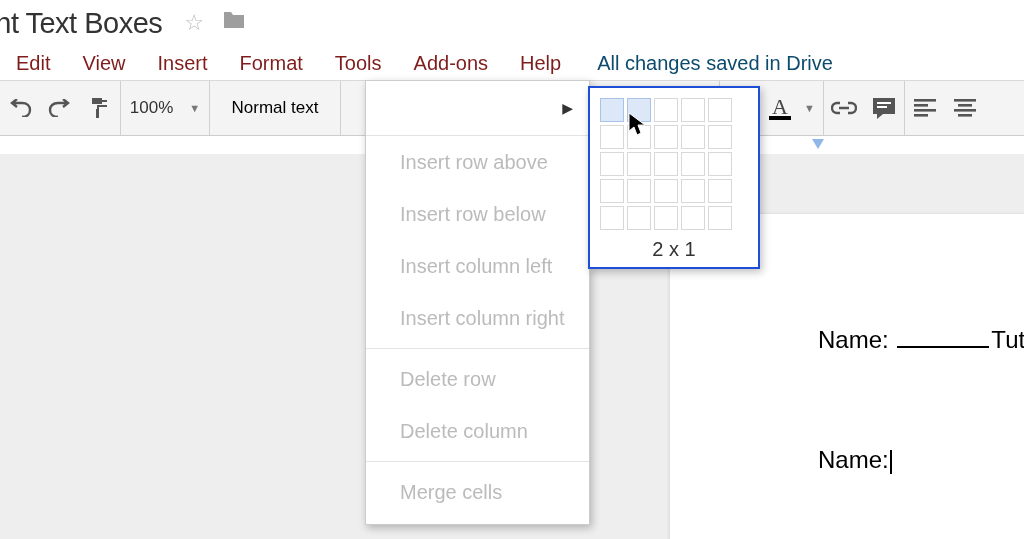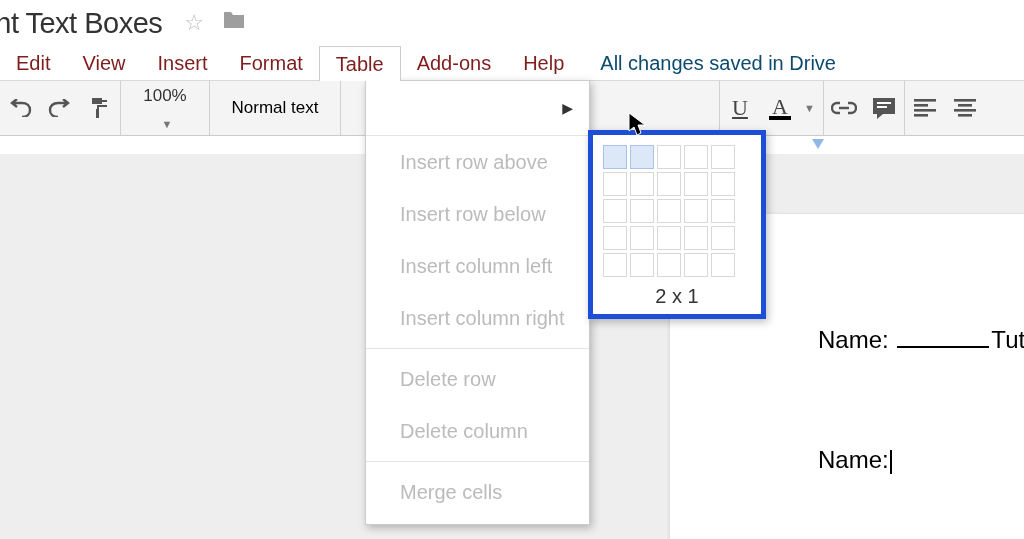--- a/index.html
+++ b/index.html
@@ -9,21 +9,21 @@
 .star-icon{margin-left:22px;color:#bbb;font-size:22px;}
 .folder-icon{margin-left:18px;color:#999;font-size:22px;}
 .menubar{height:34px;background:#fff;display:flex;align-items:center;border-bottom:1px solid #d9d9d9;}
 .menu-item{font-size:20px;color:#7f1d1d;padding:0 16px;height:34px;line-height:34px;cursor:default;}
 .menu-item.open{background:#fff;border:1px solid #ccc;border-bottom:none;box-shadow:0 -1px 0 #fff inset;position:relative;z-index:30;}
 .save-status{font-size:20px;color:#0c4a6e;margin-left:20px;}
 .toolbar{height:54px;background:#f4f4f4;border-bottom:1px solid #ccc;display:flex;align-items:center;position:relative;}
 .tgroup{display:flex;align-items:center;height:54px;}
 .tsep{width:1px;height:54px;background:#d0d0d0;}
 .tbtn{width:40px;height:40px;display:flex;align-items:center;justify-content:center;color:#444;font-size:22px;}
-.zoom{width:88px;font-size:17px;color:#333;display:flex;align-items:center;justify-content:center;gap:12px;flex-direction:column;}
+.zoom{width:88px;font-size:17px;color:#333;display:flex;align-items:center;justify-content:center;gap:12px;}
 .zoom .caret,.caret{font-size:11px;color:#777;margin-left:4px;}
 .style-sel{width:130px;font-size:17px;color:#000000;display:flex;align-items:center;justify-content:center;}
 .underline{text-decoration:underline;font-size:22px;font-family:"Times New Roman",serif;}
 .textcolor{display:flex;flex-direction:column;align-items:center;line-height:1;font-family:"Times New Roman",serif;font-size:22px;}
 .textcolor .bar{width:22px;height:4px;background:#000;margin-top:-2px;}
 .link-icon svg,.comment-icon svg,.align-icon svg,.align-icon2 svg,.paint-icon svg,.undo-icon svg,.redo-icon svg{display:block;}
 .ruler{height:18px;background:#fff;border-bottom:1px solid #ccc;position:relative;}
 .ruler .indent{position:absolute;left:812px;top:3px;width:0;height:0;border-left:6px solid transparent;border-right:6px solid transparent;border-top:10px solid #8fb8e8;}
 .canvas{position:absolute;left:0;right:0;top:154px;bottom:0;background:#eee;}
 .page{position:absolute;left:670px;top:60px;width:420px;height:430px;background:#fff;box-shadow:0 1px 4px rgba(0,0,0,.15);}
@@ -34,21 +34,21 @@
 
 
 .dropdown{position:absolute;left:365px;top:80px;width:223px;background:#fff;border:1px solid #ccc;box-shadow:2px 3px 8px rgba(0,0,0,.25);z-index:25;padding-bottom:6px;}
 .dd-item{height:52px;display:flex;align-items:center;padding-left:34px;font-size:20px;color:#333;position:relative;}
 .dd-item.top{height:54px;border-bottom:1px solid #e3e3e3;}
 .dd-item.disabled{color:#bbb;}
 .dd-sep{height:1px;background:#e3e3e3;margin:4px 0;}
 .dd-arrow{position:absolute;right:16px;font-size:14px;color:#333;}
 
 
-.gridpicker{position:absolute;left:588px;top:86px;width:148px;background:#fff;border:5px solid #1d4ed8;box-shadow:2px 3px 8px rgba(0,0,0,.25);z-index:26;padding:10px 10px 6px 10px;margin-top:44px;}
+.gridpicker{position:absolute;left:588px;top:86px;width:148px;background:#fff;border:2px solid #1d4ed8;box-shadow:2px 3px 8px rgba(0,0,0,.25);z-index:26;padding:10px 10px 6px 10px;}
 .gp-grid{display:grid;grid-template-columns:repeat(5,24px);grid-template-rows:repeat(5,24px);gap:3px;}
 .gp-cell{width:24px;height:24px;background:#fff;border:1px solid #d8d8d8;box-sizing:border-box;}
 .gp-cell.sel{background:#dce8f8;border-color:#a9c3e8;}
 .gp-label{text-align:center;font-size:20px;color:#333;margin-top:8px;}
 
 
 .mouse-cursor{position:absolute;left:628px;top:112px;z-index:40;pointer-events:none;}
 
 
 .tool-spacer{width:378px;}
@@ -65,21 +65,21 @@
           <path fill="#9e9e9e" d="M2 2h7l2 3h11v13H2z"></path>
         </svg>
   </span>
 </div>
 
 <div class="menubar">
   <div class="menu-item">Edit</div>
   <div class="menu-item">View</div>
   <div class="menu-item">Insert</div>
   <div class="menu-item">Format</div>
-  <div class="menu-item open">Table</div>
+  <div class="menu-item">Tools</div>
   <div class="menu-item">Add-ons</div>
   <div class="menu-item">Help</div>
   <div class="save-status">All changes saved in Drive</div>
 </div>
 
 <div class="toolbar">
   <div class="tgroup">
     <div class="tbtn undo-icon">
       <svg width="24" height="18" viewBox="0 0 24 18">
             <path fill="none" stroke="#555" stroke-width="2.4" d="M14 3c5 0 8 3 8 7s-3 7-8 7M14 3l-9 0M9 -1l-5 4 5 4" transform="translate(0,1)"></path>

